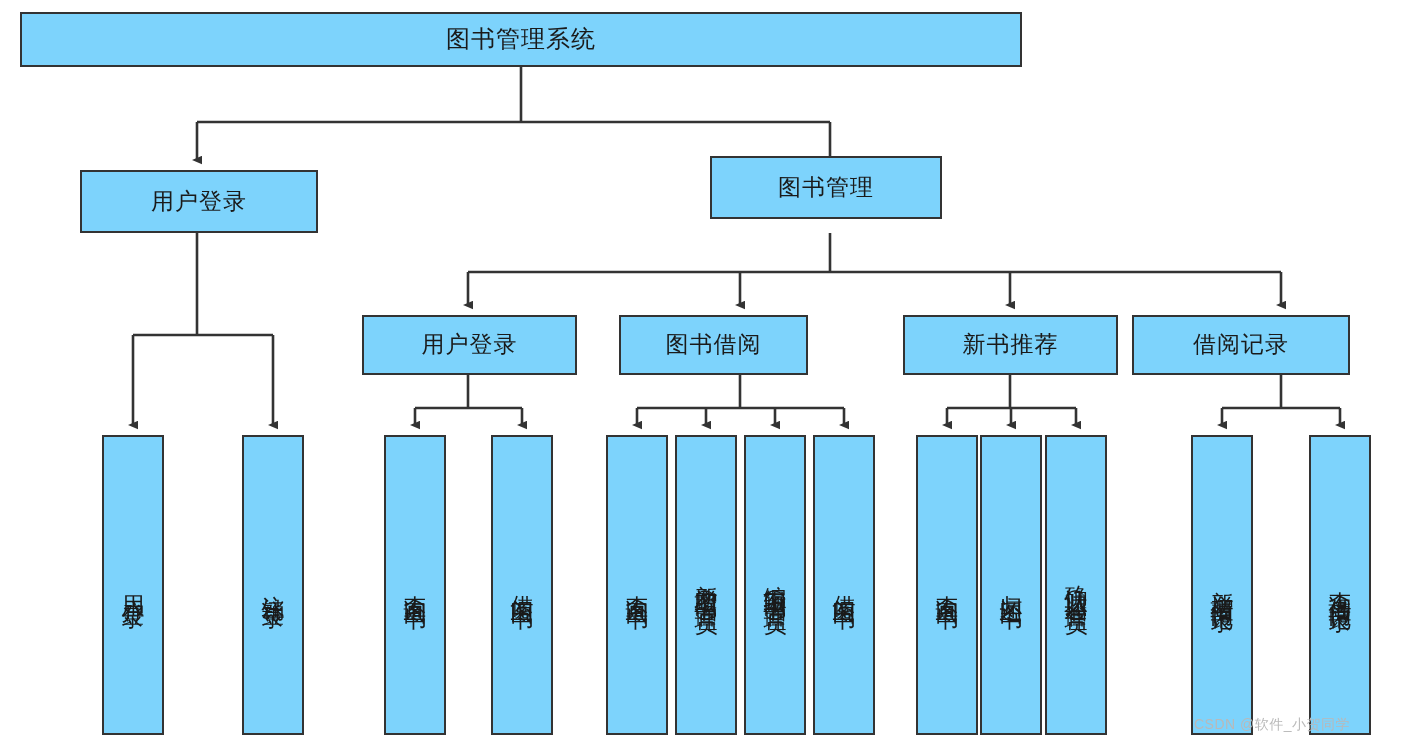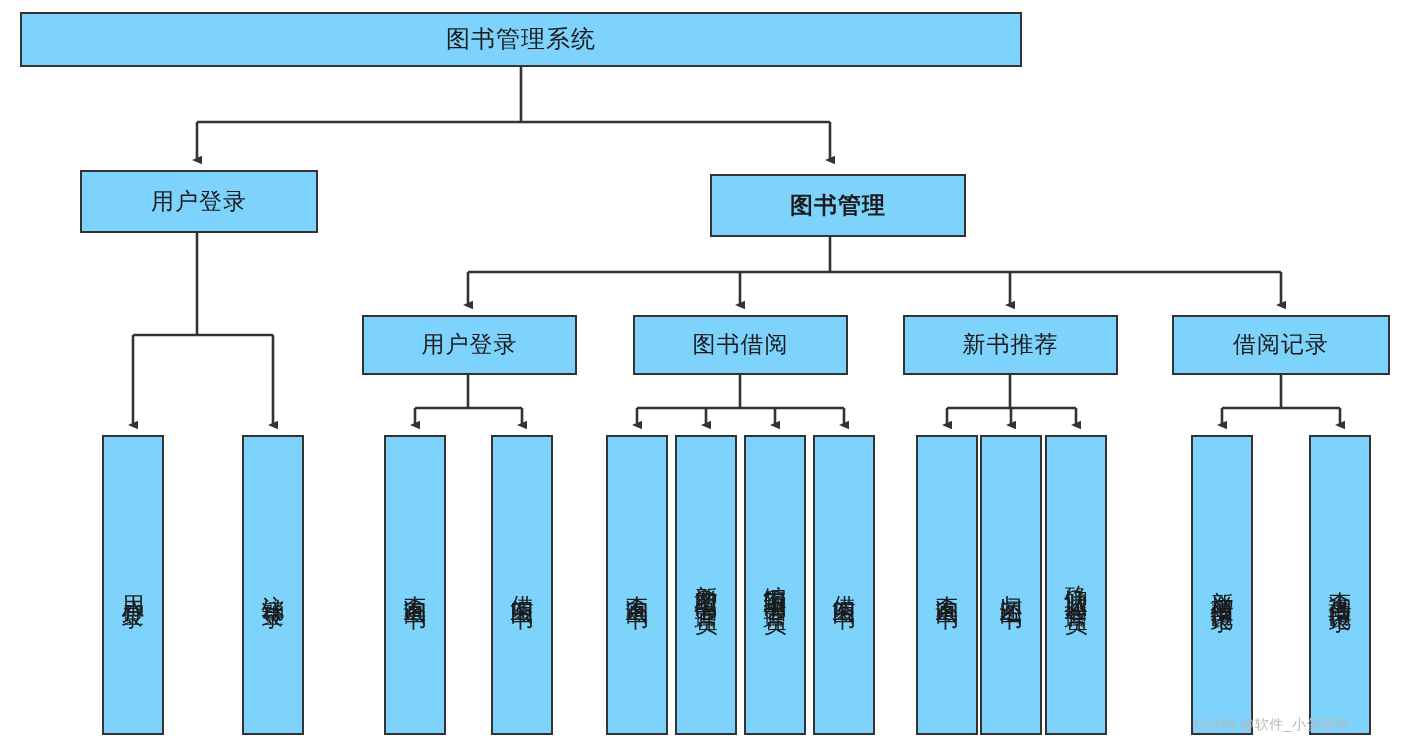--- a/index.html
+++ b/index.html
@@ -120,34 +120,34 @@
     </g>
   </svg>
 
   <div class="node horiz root" style="left:20px; top:12px; width:1002px; height:55px;">
     <span>图书管理系统</span>
   </div>
 
   <div class="node horiz" style="left:80px; top:170px; width:238px; height:63px;">
     <span>用户登录</span>
   </div>
-  <div class="node horiz" style="left:710px; top:174px; width:256px; height:63px;font-weight:bold;">
+  <div class="node horiz" style="left:710px; top:156px; width:232px; height:63px;">
     <span>图书管理</span>
   </div>
 
   <div class="node horiz" style="left:362px; top:315px; width:215px; height:60px;">
     <span>用户登录</span>
   </div>
-  <div class="node horiz" style="left:633px; top:315px; width:215px; height:60px;">
+  <div class="node horiz" style="left:619px; top:315px; width:189px; height:60px;">
     <span>图书借阅</span>
   </div>
   <div class="node horiz" style="left:903px; top:315px; width:215px; height:60px;">
     <span>新书推荐</span>
   </div>
-  <div class="node horiz" style="left:1172px; top:315px; width:218px; height:60px;">
+  <div class="node horiz" style="left:1132px; top:315px; width:218px; height:60px;">
     <span>借阅记录</span>
   </div>
 
   <div class="node leaf" style="left:102px; top:435px; width:62px; height:300px;">
     <span class="vtext">用户登录</span>
   </div>
   <div class="node leaf" style="left:242px; top:435px; width:62px; height:300px;">
     <span class="vtext">注销登录</span>
   </div>
 

